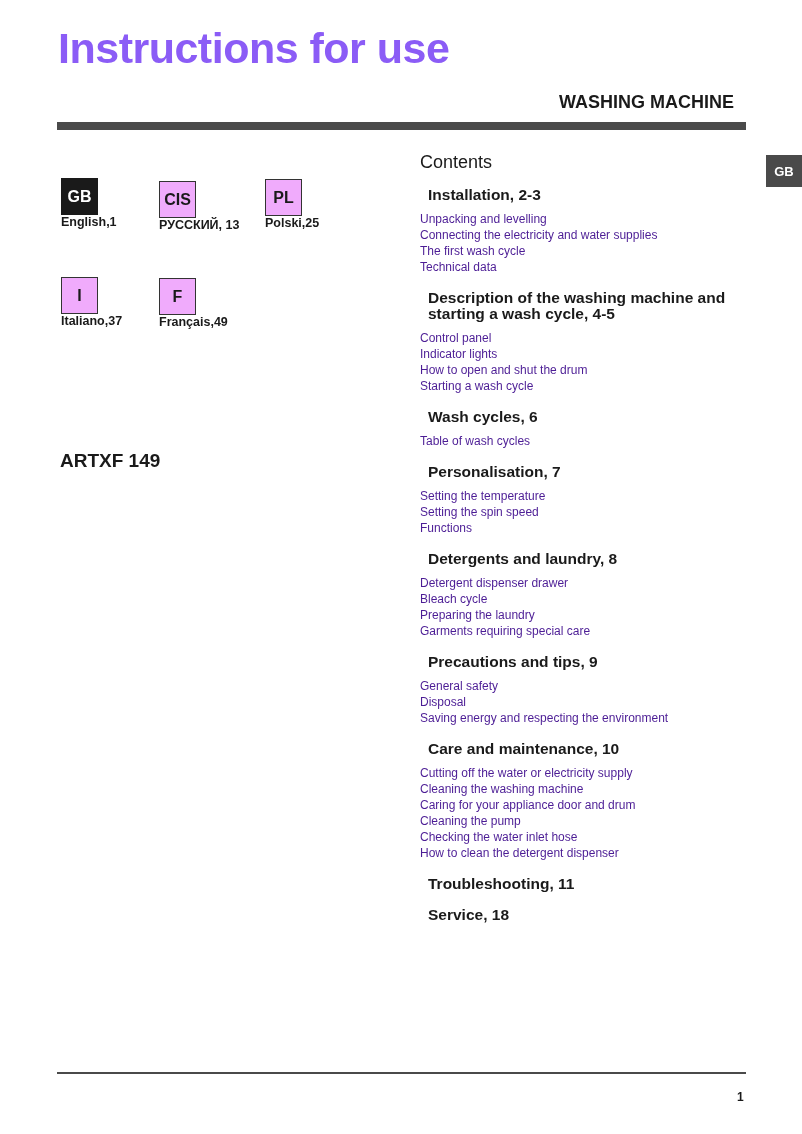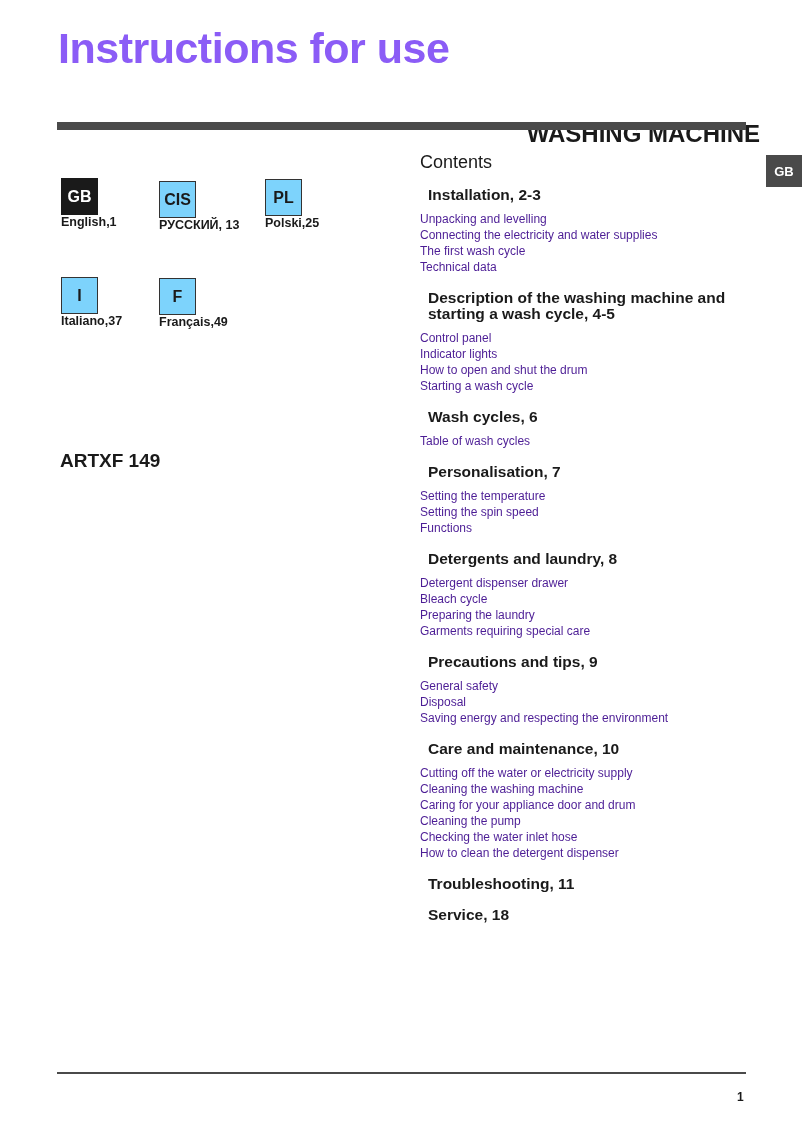--- a/index.html
+++ b/index.html
@@ -1,25 +1,25 @@
 <!DOCTYPE html>
 <html><head>
 <meta charset="utf-8">
 <style>
   html, body { margin:0; padding:0; background:#fff; }
   body { width:802px; height:1134px; position:relative; overflow:hidden;
          font-family:"Liberation Sans", sans-serif; color:#1a1a1a; }
   .title { position:absolute; left:58px; top:24px; font-size:43px; font-weight:bold;
            letter-spacing:-0.5px; color:#8b5cf6; }
-  .subtitle { position:absolute; right:42px; top:92px; font-size:24px; font-weight:bold;margin-top:28px; }
+  .subtitle { position:absolute; right:68px; top:92px; font-size:18px; font-weight:bold; }
   .top-rule { position:absolute; left:57px; top:122px; width:689px; height:8px; background:#4a4a4a; }
   .lang { position:absolute; width:110px; }
   .lang .box { width:37px; height:37px; border:1px solid #333; box-sizing:border-box;
                display:flex; align-items:center; justify-content:center;
-               font-weight:bold; font-size:16px; color:#1a1a1a; background:#7dd3fc; }
+               font-weight:bold; font-size:16px; color:#1a1a1a; background:#f0abfc; }
   .lang .box.active { background:#1a1a1a; color:#fff; border-color:#1a1a1a; }
   .lang .label { margin-top:0; font-size:12.5px; font-weight:bold; white-space:nowrap; }
   .model { position:absolute; left:60px; top:450px; font-size:19px; font-weight:bold; }
   .side-tab { position:absolute; left:766px; top:155px; width:36px; height:32px; background:#4a4a4a;
               color:#fff; font-weight:bold; font-size:13px; display:flex; align-items:center; justify-content:center; }
   .contents { position:absolute; left:420px; top:152px; width:330px; }
   .contents h1 { margin:0 0 14px 0; font-size:18px; font-weight:normal; }
   .section { margin-bottom:15px; }
   .section h2 { margin:8px; font-size:15.5px; line-height:16px; font-weight:bold; }
   .section .item { font-size:12px; line-height:16px; color:#4c1d95; }

